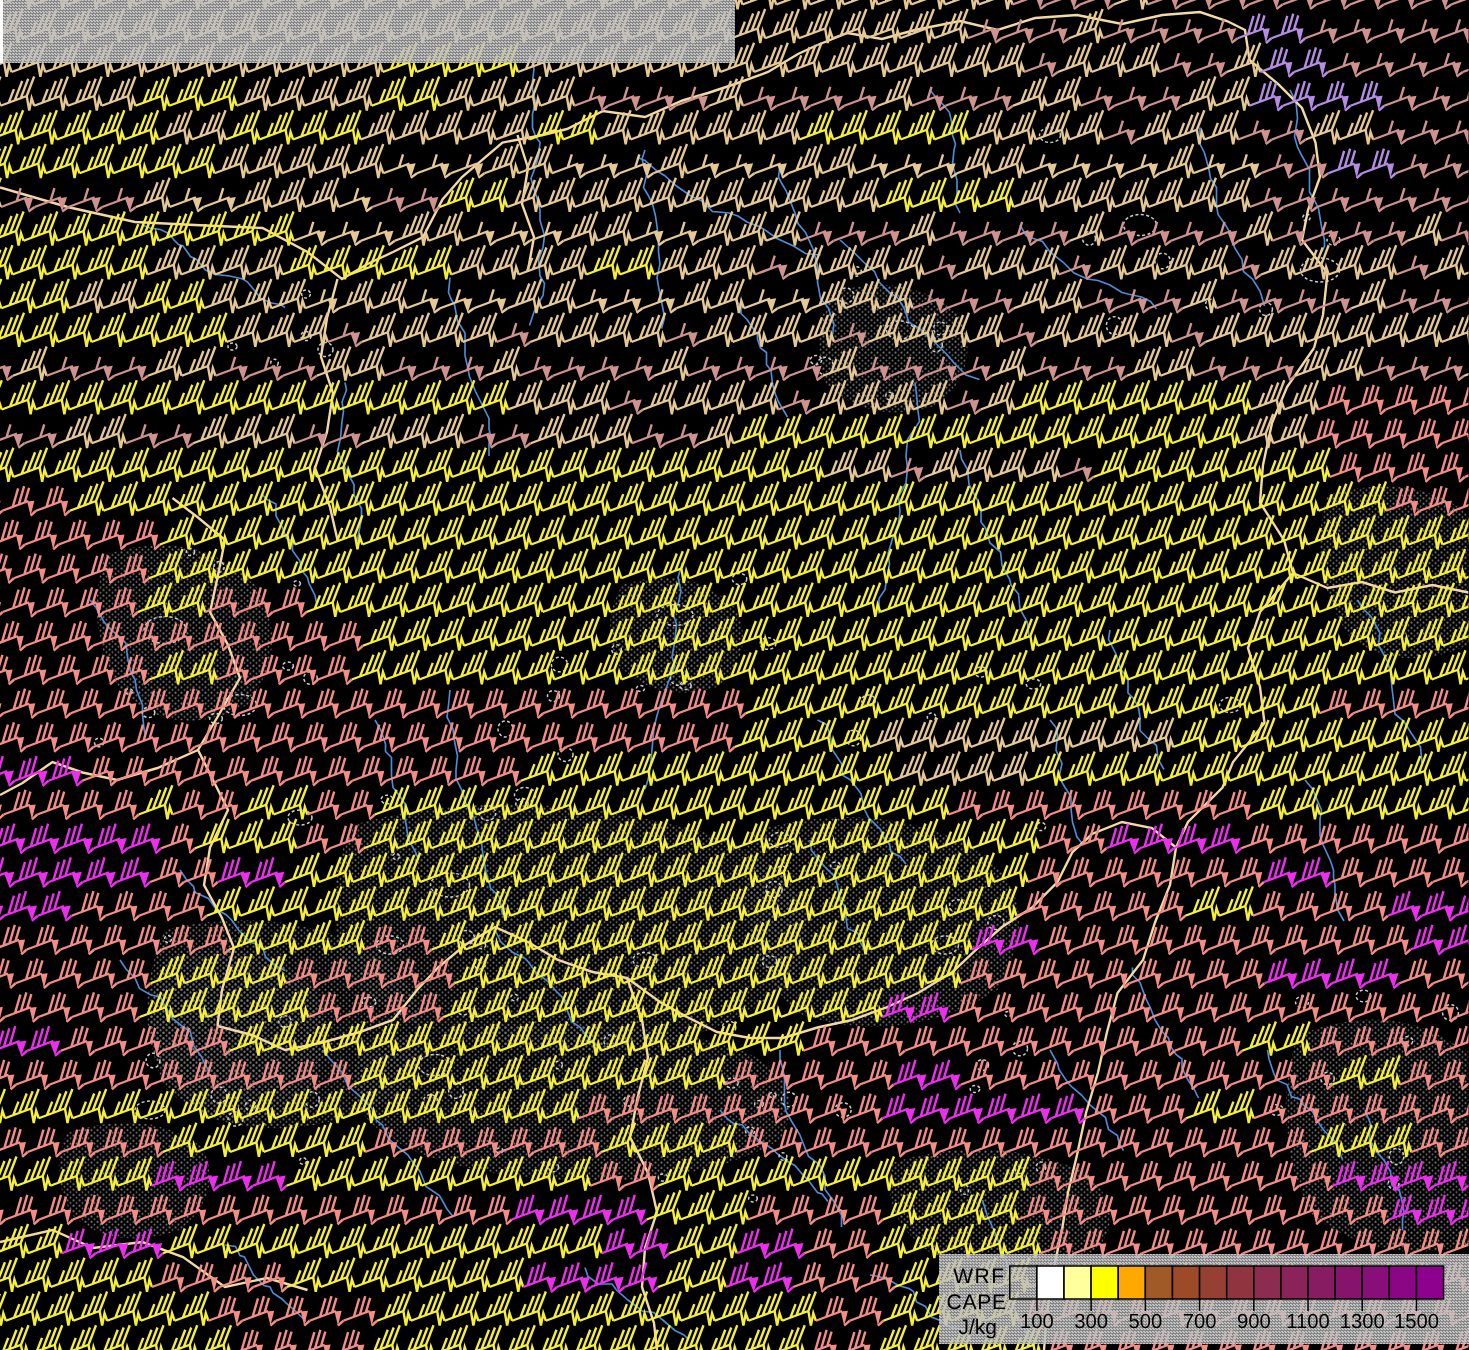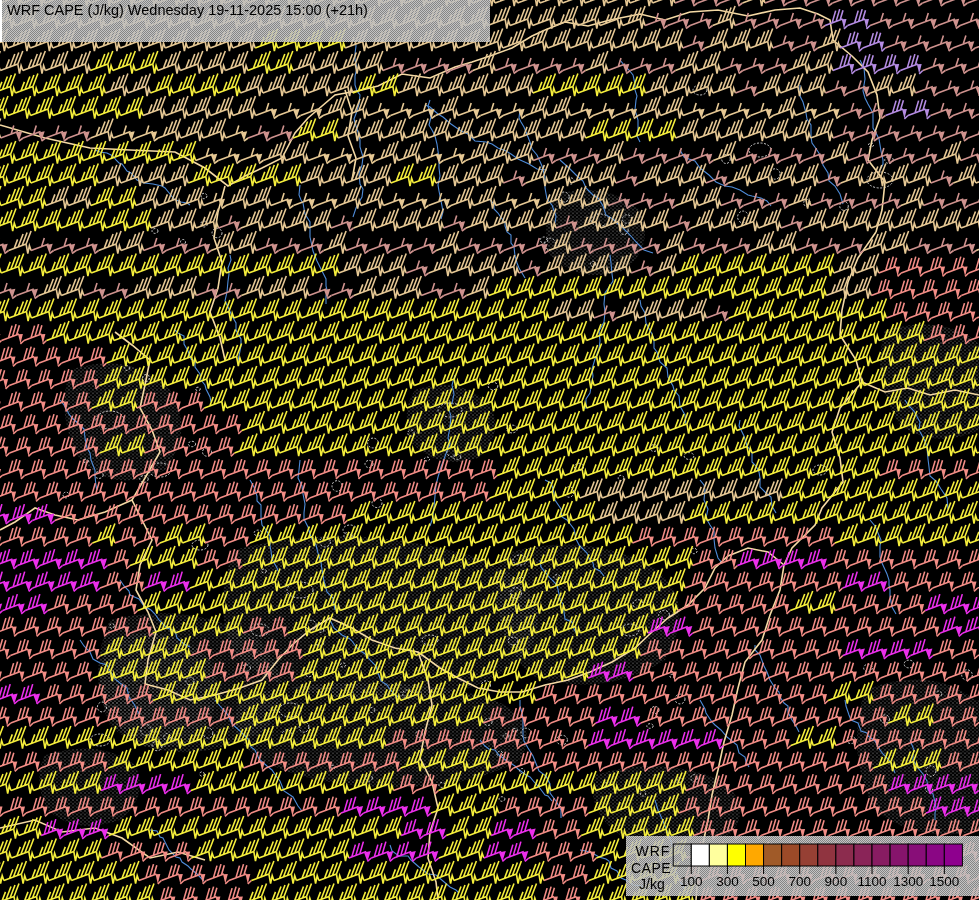--- a/index.html
+++ b/index.html
@@ -2057,21 +2057,20 @@
         <use href="#b2" x="829.0" y="903.0" stroke="#F38D86" fill="#F38D86"></use>
         <use href="#b2" x="851.5" y="903.0" stroke="#F38D86" fill="#F38D86"></use>
         <use href="#b2" x="874.0" y="903.0" stroke="#F38D86" fill="#F38D86"></use>
         <use href="#b2" x="896.5" y="903.0" stroke="#F38D86" fill="#F38D86"></use>
         <use href="#b2" x="919.0" y="903.0" stroke="#F38D86" fill="#F38D86"></use>
         <use href="#b2" x="941.5" y="903.0" stroke="#F38D86" fill="#F38D86"></use>
         <use href="#b2" x="964.0" y="903.0" stroke="#F38D86" fill="#F38D86"></use>
 </g>
 </svg></div>
 <div id="titlebar" class="dither">
-    <div class="l1">WRF CAPE (J/kg) Wednesday 19-11-2025 15:00 (+21h)</div>
   </div>
 <div id="legend" class="dither"><svg width="353" height="60" viewBox="0 0 353 60">
 <text x="9.5" y="19.5" font-size="14" fill="#000" font-family="Liberation Sans, sans-serif" letter-spacing="1">WRF</text>
 <text x="5" y="36.5" font-size="14" fill="#000" font-family="Liberation Sans, sans-serif" letter-spacing="0.5">CAPE</text>
 <text x="13" y="53" font-size="14" fill="#000" font-family="Liberation Sans, sans-serif">J/kg</text>
 <rect x="47.20" y="8" width="18.07" height="22" fill="none" stroke="#000" stroke-width="1"></rect>
       <rect x="65.28" y="8" width="18.07" height="22" fill="#FFFFFF" stroke="#000" stroke-width="1"></rect>
       <rect x="83.35" y="8" width="18.07" height="22" fill="#FFFF9E" stroke="#000" stroke-width="1"></rect>
       <rect x="101.42" y="8" width="18.07" height="22" fill="#FFFF00" stroke="#000" stroke-width="1"></rect>
       <rect x="119.50" y="8" width="18.07" height="22" fill="#FFA800" stroke="#000" stroke-width="1"></rect>

